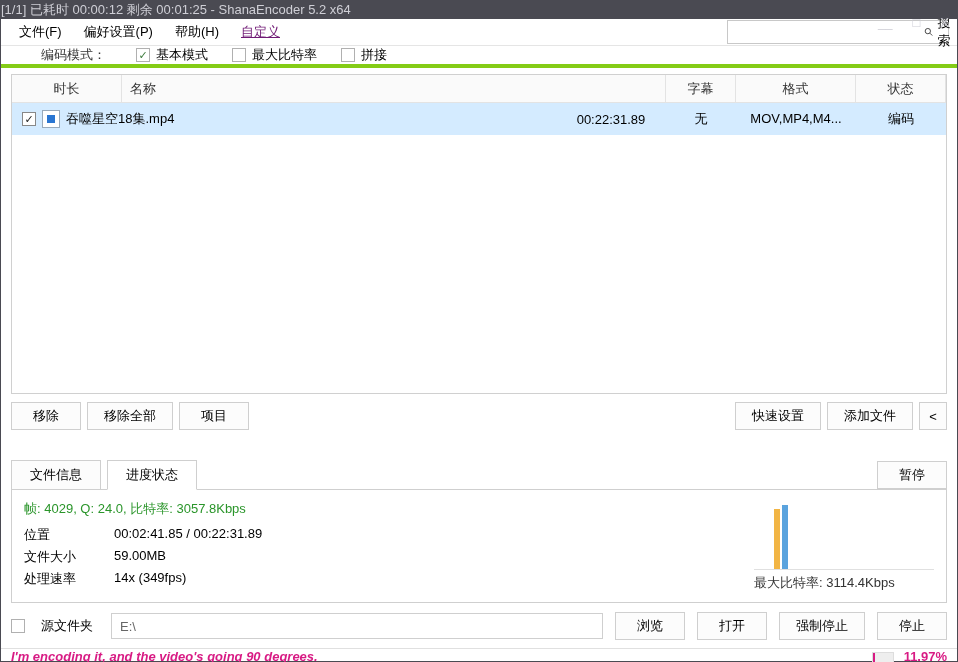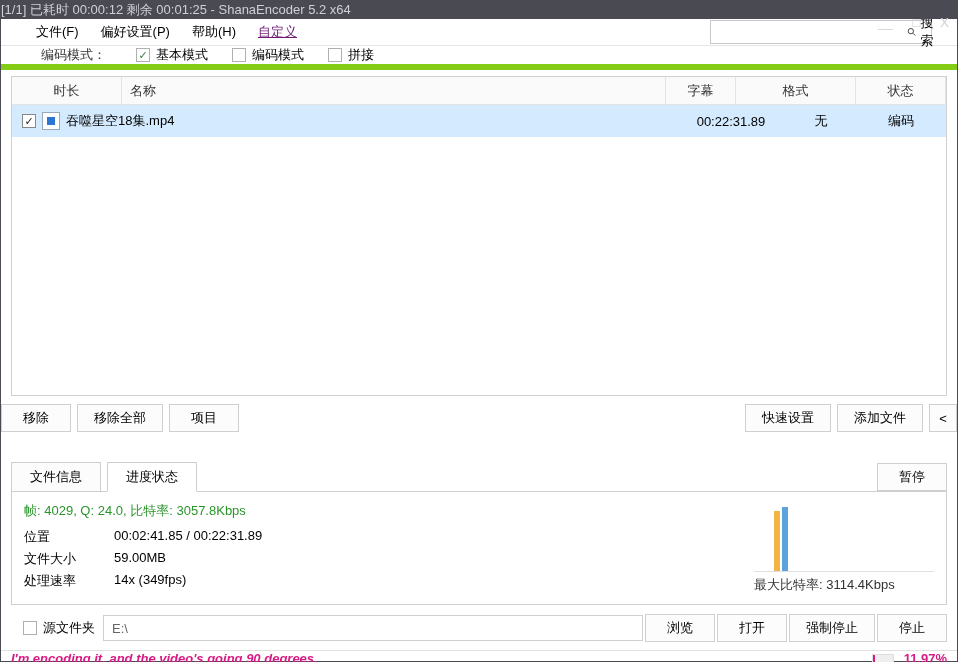--- a/index.html
+++ b/index.html
@@ -1,29 +1,29 @@
 <!DOCTYPE html>
 <html><head>
 <meta charset="utf-8">
 <style>
 * { margin: 0; padding: 0; box-sizing: border-box; font-family: "Microsoft YaHei", "Segoe UI", sans-serif; font-size: 13px; }
 body { background: #f0f0f0; }
 .window { width: 958px; height: 662px; background: #fff; border: 1px solid #4a4a52; display: flex; flex-direction: column; }
 .titlebar { background: #4a4a52; color: #cfcfd6; height: 22px; display: flex; align-items: center; position: relative; font-size: 12px; }
 .titlebar .win-controls { position: absolute; right: 4px; top: 12px; height: 100%; display: flex; align-items: center; gap: 12px; color: #cfcfd6; }
 .titlebar .win-controls span { cursor: pointer; padding: 0 4px; }
-.menubar { background: #fff; height: 30px; border-bottom: 1px solid #e5e5e5; display: flex; align-items: center; padding: 0 25px; gap: 2px; }
+.menubar { background: #fff; height: 30px; border-bottom: 1px solid #e5e5e5; display: flex; align-items: center; padding: 0 8px; gap: 2px; }
 .menubar .menu-item { padding: 4px 10px; cursor: pointer; }
 .menubar .menu-item.custom { color: #701a75; text-decoration: underline; }
 .menubar .spacer { flex: 1; }
 .menubar .search-box { display: flex; align-items: flex-end; border: 1px solid #c8c8c8; height: 24px; width: 222px; }
 .menubar .search-box input { flex: 1; border: none; outline: none; padding: 0 6px; height: 100%; }
 .menubar .search-box .sep { width: 1px; height: 100%; background: #c8c8c8; }
 .menubar .search-box .search-btn { display: flex; align-items: center; gap: 4px; padding: 0 8px; cursor: pointer; height: 100%; }
-.mode-row { height: 30px; display: flex; align-items: center; padding: 0 40px; gap: 24px; border-bottom: 6px solid #84cc16; }
+.mode-row { height: 30px; display: flex; align-items: center; padding: 0 40px; gap: 24px; border-bottom: 4px solid #84cc16; }
 .mode-row .lbl { color: #333; margin-right: 6px; }
 .mode-row .chk { display: flex; align-items: center; gap: 6px; cursor: pointer; }
 .mode-row .chk .box { width: 14px; height: 14px; border: 1px solid #b0b0b0; display: flex; align-items: center; justify-content: center; font-size: 11px; color: #3a7a3a; }
 .table-wrap { flex: 0 0 320px; display: flex; flex-direction: column; border: 1px solid #d0d0d0; margin: 6px 10px 0 10px; }
 .thead { display: flex; height: 28px; background: #fafafa; }
 .th { border-right: 1px solid #e3e3e3; border-bottom: 1px solid #e3e3e3; display: flex; align-items: center; justify-content: center; color: #333; }
 .th.name { flex: 1; justify-content: flex-start; padding-left: 8px; }
 .th.dur { width: 110px; }
 .th.sub { width: 70px; }
 .th.fmt { width: 120px; }
@@ -33,38 +33,38 @@
 .trow.sel { background: #d4ebff; }
 .td { display: flex; align-items: center; justify-content: center; height: 100%; }
 .td.name { flex: 1; justify-content: flex-start; padding-left: 4px; gap: 6px; }
 .td.dur { width: 110px; }
 .td.sub { width: 70px; }
 .td.fmt { width: 120px; white-space: nowrap; overflow: hidden; text-overflow: ellipsis; display: block; line-height: 32px; text-align: center; padding: 0 4px; }
 .td.stat { width: 90px; }
 .td .chk-box { width: 14px; height: 14px; border: 1px solid #888; background: #fff; display: flex; align-items: center; justify-content: center; font-size: 11px; color: #222; margin-left: 6px; }
 .td .file-icon { width: 18px; height: 18px; background: #fff; border: 1px solid #9ab; position: relative; display: flex; align-items: center; justify-content: center; }
 .td .file-icon::after { content: ""; position: absolute; width: 8px; height: 8px; background: #2a76d2; }
-.btn-row { display: flex; padding: 8px 0; gap: 6px; }
+.btn-row { display: flex; padding: 8px 10px; gap: 6px; }
 .btn-row .spacer { flex: 1; }
 .btn { border: 1px solid #cfcfcf; background: #fcfcfc; height: 28px; padding: 0 16px; display: flex; align-items: center; justify-content: center; cursor: pointer; min-width: 70px; }
 .btn.small { min-width: 28px; padding: 0 8px; }
 .tabs-row { display: flex; padding: 0 10px; gap: 6px; align-items: center; margin-top: 22px; }
 .tab { border: 1px solid #cfcfcf; background: #fcfcfc; height: 30px; padding: 0 18px; display: flex; align-items: center; cursor: pointer; }
 .tab.active { border-bottom-color: #fff; background: #fff; position: relative; z-index: 2; }
 .tabs-row .spacer { flex: 1; }
 .info-panel { margin: 0 10px; border: 1px solid #cfcfcf; border-top: 1px solid #cfcfcf; padding: 10px 12px; display: flex; gap: 12px; position: relative; top: -1px; }
 .info-left { flex: 1; }
 .info-left .enc-line { color: #2a952a; margin-bottom: 8px; }
 .info-grid { display: grid; grid-template-columns: 90px 1fr; row-gap: 4px; }
 .info-right { width: 180px; display: flex; flex-direction: column; justify-content: flex-end; align-items: flex-start; }
 .info-right .graph { width: 100%; height: 70px; border-bottom: 1px solid #e0e0e0; display: flex; align-items: flex-end; gap: 2px; padding-left: 20px; margin-bottom: 4px; }
 .info-right .graph .bar1 { width: 6px; height: 60px; background: #f2b544; }
 .info-right .graph .bar2 { width: 6px; height: 64px; background: #5aa3de; }
 .info-right .maxbr { font-size: 12px; color: #333; }
-.src-row { display: flex; align-items: center; padding: 8px 10px; gap: 2px; margin-left: 12px; }
+.src-row { display: flex; align-items: center; padding: 8px 10px; gap: 12px; }
 .src-row .src-chk { width: 14px; height: 14px; border: 1px solid #b0b0b0; display: flex; align-items: center; justify-content: center; margin-right: 4px; }
 .src-row .src-lbl { margin-right: 6px; }
 .src-row input.path { flex: 1; border: 1px solid #cfcfcf; height: 26px; padding: 0 8px; color: #666; outline: none; }
 .status-bar { height: 28px; border-top: 1px solid #e0e0e0; display: flex; align-items: center; padding: 0 10px; justify-content: space-between; }
 .status-bar .msg { color: #d81b84; font-weight: bold; font-style: italic; }
 .status-bar .pct { color: #d81b84; font-weight: bold; }
 .status-bar .pbar { width: 22px; height: 12px; background: linear-gradient(to right, #d81b84 12%, #eee 12%); border: 1px solid #ddd; }
 .svg-ico { width: 14px; height: 14px; }
 </style>
 </head>
@@ -101,21 +101,21 @@
   </div>
 
   <div class="mode-row">
     <span class="lbl">编码模式：</span>
     <div class="chk">
       <span class="box">✓</span>
       <span>基本模式</span>
     </div>
     <div class="chk">
       <span class="box"></span>
-      <span>编码模式</span>
+      <span>最大比特率</span>
     </div>
     <div class="chk">
       <span class="box"></span>
       <span>拼接</span>
     </div>
   </div>
 
   <div class="table-wrap">
     <div class="thead">
       <div class="th dur">时长</div>
@@ -126,20 +126,21 @@
     </div>
     <div class="tbody">
       <div class="trow sel">
         <div class="td name">
           <span class="chk-box">✓</span>
           <span class="file-icon"></span>
           <span>吞噬星空18集.mp4</span>
         </div>
         <div class="td dur">00:22:31.89</div>
         <div class="td sub">无</div>
+        <div class="td fmt">MOV,MP4,M4...</div>
         <div class="td stat">编码</div>
       </div>
     </div>
   </div>
 
   <div class="btn-row">
     <div class="btn">移除</div>
     <div class="btn">移除全部</div>
     <div class="btn">项目</div>
     <div class="spacer"></div>

